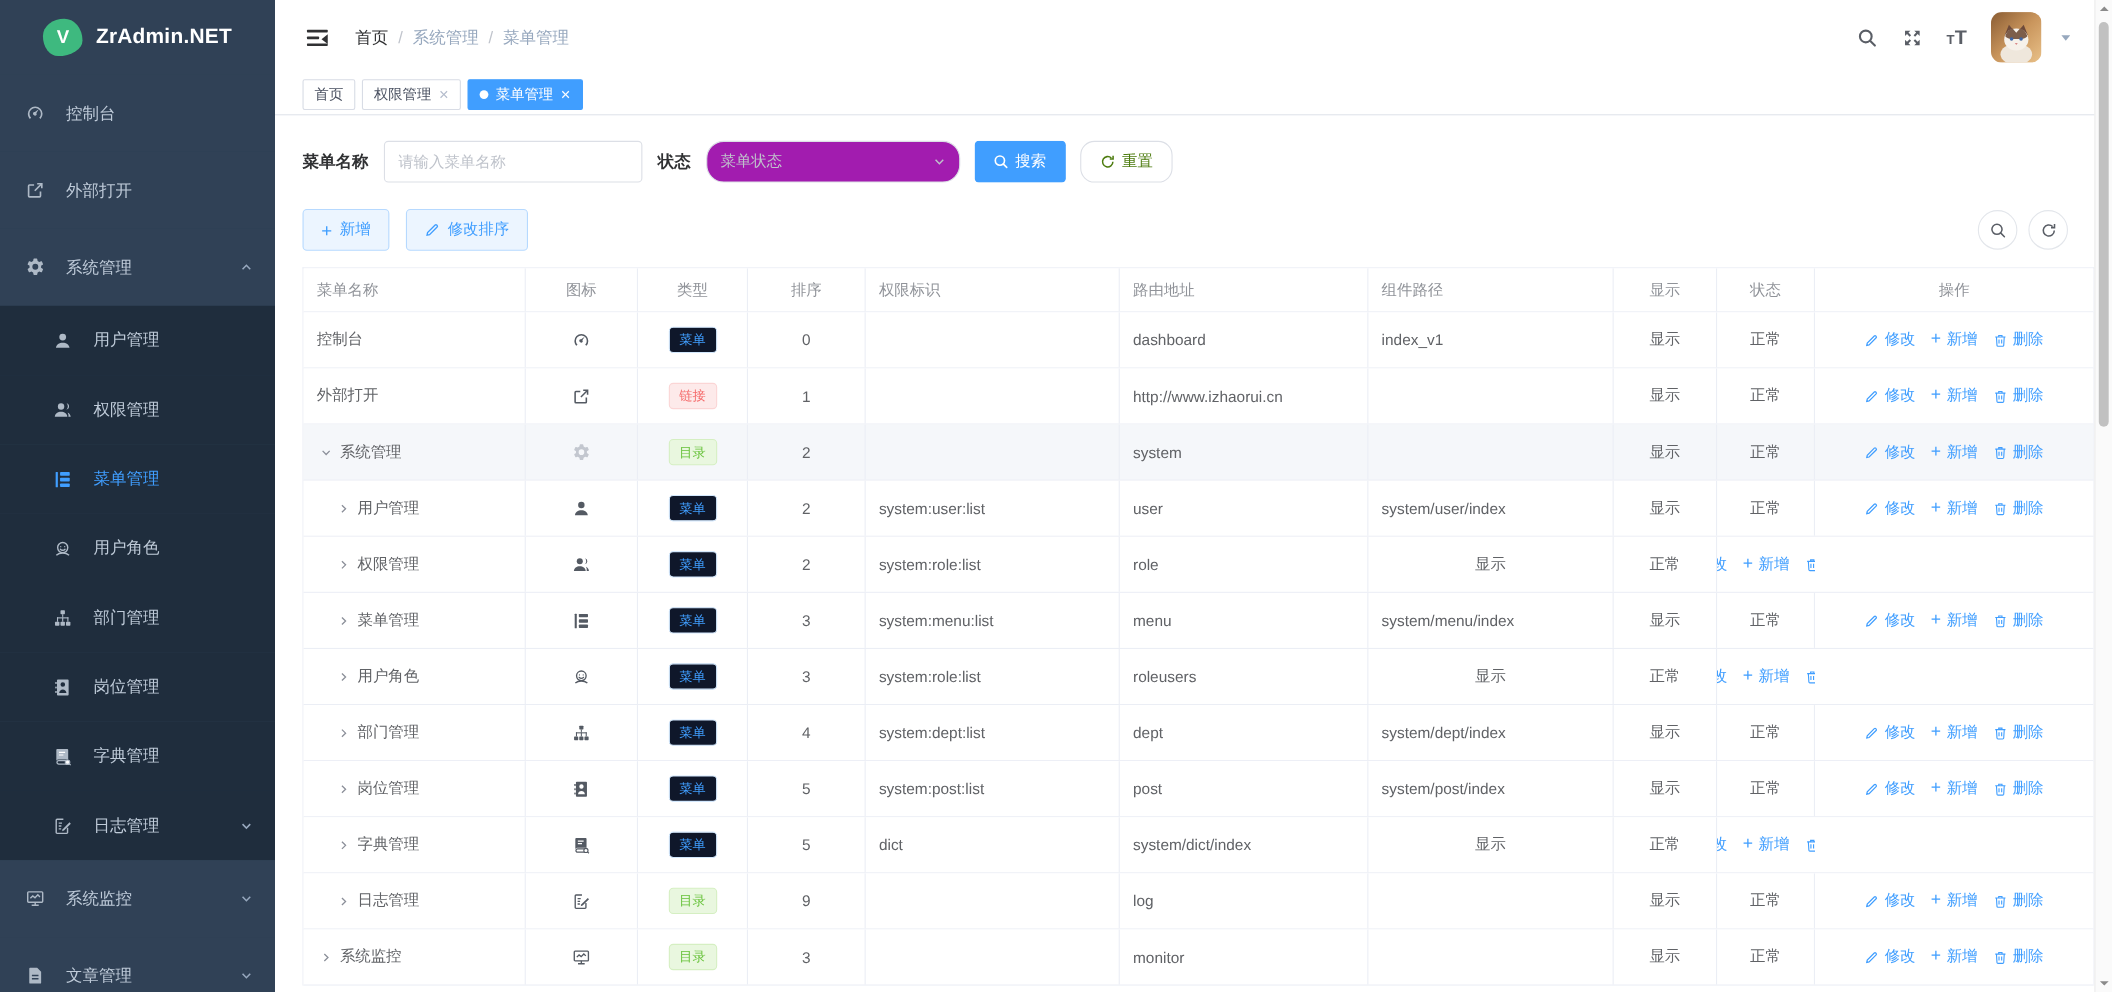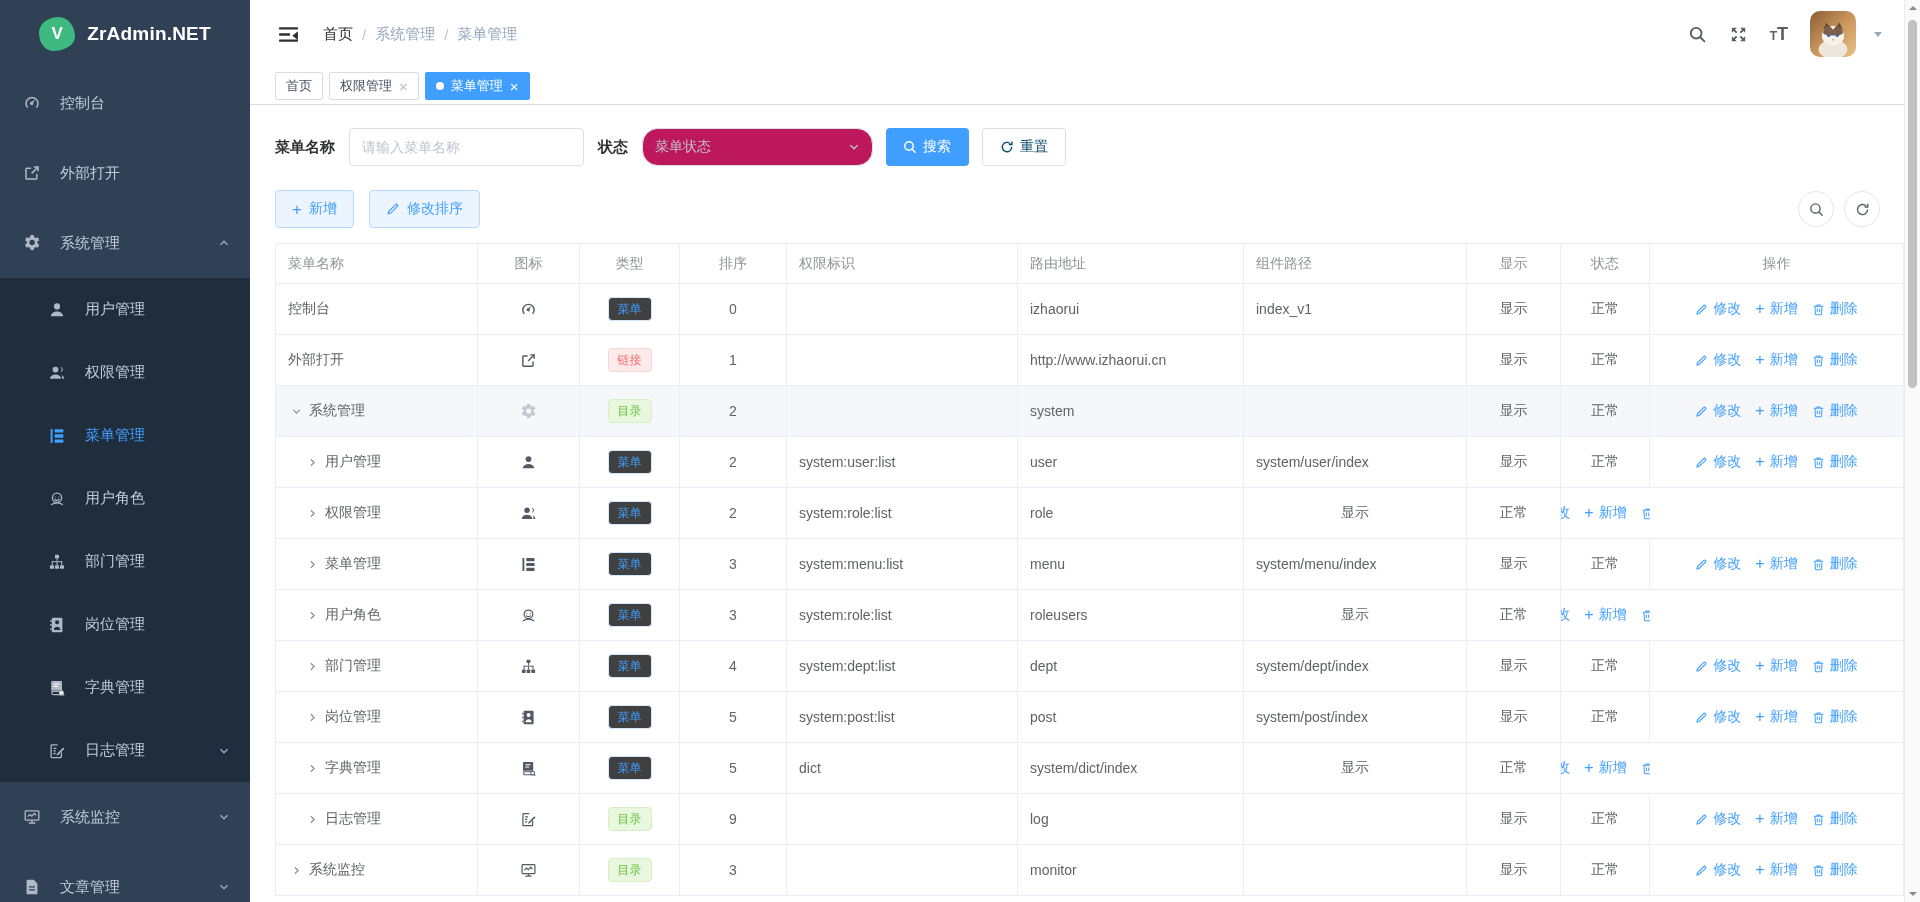--- a/index.html
+++ b/index.html
@@ -54,28 +54,28 @@
 
   .content { flex:1; padding:23px 16px 0 25px; overflow:hidden; background:#fff; }
 
   
   .filter-row { display:flex; align-items:center; margin-bottom:24px; }
   .f-label { font-weight:bold; color:#303133; font-size:15px; margin-right:14px; white-space:nowrap; }
   .f-input { width:235px; height:38px; border:1px solid #dcdfe6; border-radius:4px; padding:0 12px;
              font-size:14px; color:#606266; margin-right:14px; outline:none; }
   .f-input::placeholder { color:#bfc3cb; }
   .f-select { width:231px; height:38px; border:1px solid #dcdfe6; border-radius:16px; display:flex; align-items:center;
-              justify-content:space-between; padding:0 12px; color:#bfc3cb; font-size:14px; margin-right:13px; cursor:pointer; background:#be185d; }
+              justify-content:space-between; padding:0 12px; color:#bfc3cb; font-size:14px; margin-right:13px; cursor:pointer; background:#a21caf; }
   .f-select .sel-caret { color:#bfc3cb; display:flex; }
   .f-select svg { width:12px; height:12px; }
   .btn { height:38px; border-radius:4px; font-size:14px; display:inline-flex; align-items:center; gap:6px;
          padding:0 17px; cursor:pointer; border:1px solid transparent; white-space:nowrap; }
   .btn svg { width:14px; height:14px; }
   .btn-search { background:#409eff; color:#fff; margin-right:13px;padding-left:16px; }
-  .btn-reset { background:#fff; border-color:#dcdfe6; color:#0c4a6e; }
+  .btn-reset { background:#fff; border-color:#dcdfe6; color:#4d7c0f;border-radius:13px; }
 
   
   .toolbar-row { display:flex; align-items:center; margin-bottom:15px; }
   .btn-soft { background:#ecf5ff; border:1px solid #b6d9ff; color:#409eff; height:38px; padding:0 16px;
               margin-right:15px; border-radius:4px; font-size:14px; display:inline-flex; align-items:center; gap:7px; cursor:pointer; }
   .btn-soft .plus { font-size:17px; line-height:1; font-weight:400; }
   .btn-soft svg { width:14px; height:14px; }
   .toolbar-right { margin-left:auto; display:flex; gap:10px; margin-right:24px; }
   .circle-btn { width:36px; height:36px; border-radius:50%; border:1px solid #e3e6eb; background:#fff; color:#5a5e66;
                 display:flex; align-items:center; justify-content:center; cursor:pointer; }
@@ -93,21 +93,21 @@
   .tbody .tr { height:51px; color:#606266; }
   .align-center { justify-content:center; }
   .tree-indent { width:16px; flex:0 0 16px; }
   .tree-arrow { width:16px; height:16px; margin-right:5px; color:#8b8f99; display:flex; align-items:center; justify-content:center; cursor:pointer; flex:0 0 16px; }
   .tree-arrow svg { width:11px; height:11px; }
   .tree-arrow.expanded svg { transform:rotate(90deg); }
   .row-icon { display:flex; color:#545a63; }
   .row-icon svg { width:17px; height:17px; }
   .row-icon.muted { color:#c3c7cf; }
   .tag { height:24px; display:inline-flex; align-items:center; padding:0 9px; border-radius:4px; font-size:12px; border:1px solid transparent; }
-  .tag-primary { color:#409eff; background:#404040; border-color:#d3e8fd; }
+  .tag-primary { color:#409eff; background:#0f172a; border-color:#d3e8fd; }
   .tag-danger  { color:#f56c6c; background:#fdeaea; border-color:#fbd5d5; }
   .tag-success { color:#67c23a; background:#e9f7df; border-color:#d5efc2; }
   .ops { gap:14px; }
   .op { display:inline-flex; align-items:center; gap:5px; color:#409eff; cursor:pointer; text-decoration:none; }
   .op-ic { display:flex; } .op-ic svg { width:13px; height:13px; }
   .op-ic.plus { font-size:16px; line-height:1; }
 
   
   .scrollbar { position:absolute; right:0; top:0; width:16px; height:100%; background:#fafafa; border-left:1px solid #ebebeb; z-index:60; }
   .sb-up, .sb-down { position:absolute; left:4px; width:0; height:0; border:4px solid transparent; }
@@ -461,21 +461,21 @@
                     <path fill="currentColor" d="M9 2.8A6.7 6.7 0 0 0 2.3 9.5c0 1.8.7 3.4 1.8 4.6l1.2-1a5.2 5.2 0 1 1 7.4 0l1.2 1a6.7 6.7 0 0 0 1.8-4.6A6.7 6.7 0 0 0 9 2.8z"></path>
                     <path fill="currentColor" d="M8.1 10.7a1.3 1.3 0 0 0 1.9-1.8l2.2-3.5-3.4 2.4a1.3 1.3 0 0 0-.7 2.9z"></path>
                   </svg>
                 </span>
               </div>
     <div class="td align-center">
                 <span class="tag tag-primary">菜单</span>
               </div>
     <div class="td align-center">0</div>
     <div class="td"></div>
-    <div class="td">izhaorui</div>
+    <div class="td">dashboard</div>
     <div class="td">index_v1</div>
     <div class="td align-center">显示</div>
     <div class="td align-center">正常</div>
     <div class="td align-center ops">
       <a class="op">
         <span class="op-ic">
                     <svg viewBox="0 0 14 14" fill="none" stroke="currentColor" stroke-width="1.2">
                       <path d="M2.2 11.8l.5-2.3 6.9-6.9a1 1 0 0 1 1.4 0l.4.4a1 1 0 0 1 0 1.4l-6.9 6.9z"></path>
                     </svg>
                   </span>

